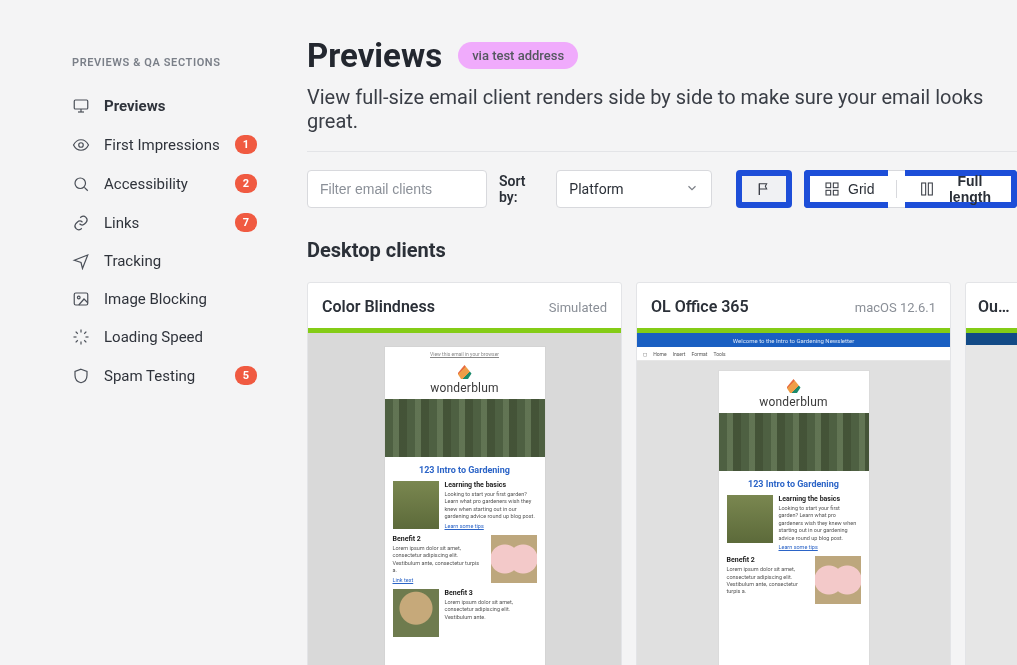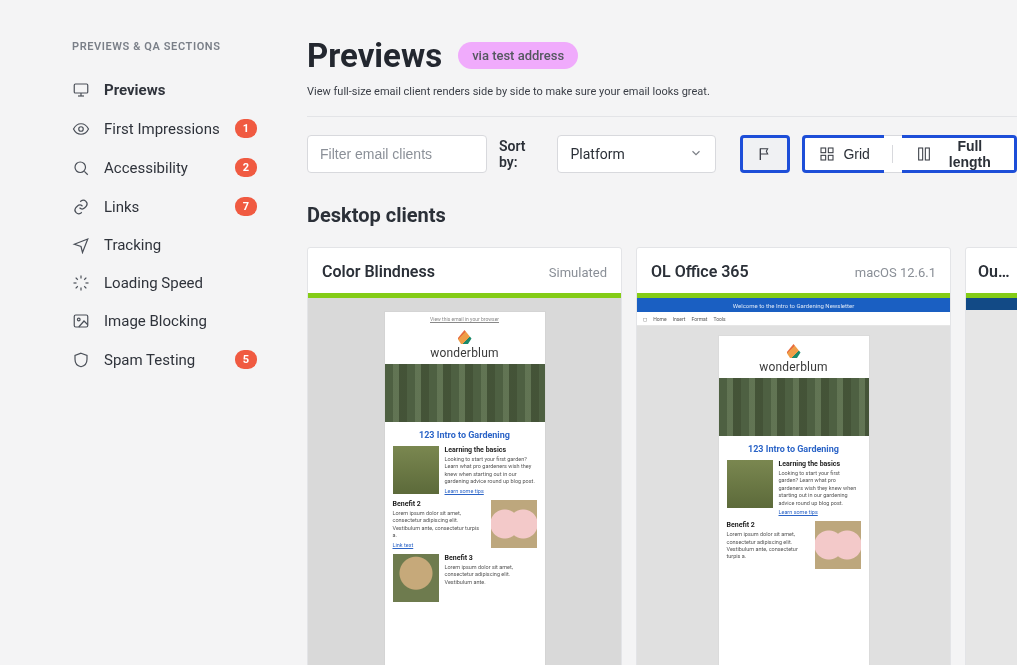--- a/index.html
+++ b/index.html
@@ -19,20 +19,21 @@
   width: 285px;
   padding: 40px 28px 0 72px;
   flex-shrink: 0;
 }
 .sidebar-heading {
   font-size: 11px;
   letter-spacing: 0.6px;
   font-weight: 600;
   color: #7a7f88;
   margin-bottom: 18px;
+  margin-top: 16px;
 }
 .side-list { list-style: none; }
 .side-item {
   display: flex;
   align-items: center;
   gap: 14px;
   padding: 10px 0;
   cursor: pointer;
   font-size: 15px;
   color: #2f333b;
@@ -75,21 +76,21 @@
 }
 .pill {
   background: #f0abfc;
   color: #54585f;
   font-size: 13px;
   font-weight: 500;
   padding: 6px 14px;
   border-radius: 16px;
 }
 .subtitle {
-  font-size: 11px;
+  font-size: 20px;
   color: #3a3e46;
   margin-bottom: 18px;
 }
 .divider { border: none; border-top: 1px solid #e3e4e7; margin-bottom: 18px; }
 
 .controls {
   display: flex;
   align-items: center;
   gap: 12px;
   margin-bottom: 30px;
@@ -122,21 +123,21 @@
 .select-wrap .sel-val { font-size: 14px; flex:1; }
 .select-wrap .chev { color: #7b7f86; }
 .controls-spacer { flex: 1; }
 
 .segmented {
   display: flex;
   align-items: center;
 }
 .seg-btn {
   height: 38px;
-  border: 3px solid #1d4ed8;
+  border: 6px solid #1d4ed8;
   background: #fff;
   display: flex;
   align-items: center;
   gap: 8px;
   padding: 0 14px;
   font-size: 14px;
   color: #2b3038;
   cursor: pointer;
 }
 .seg-btn.flag {
@@ -334,42 +335,42 @@
           <svg viewBox="0 0 24 24">
               <path d="M3 11l18-7-7 18-2-8-9-3z"></path>
             </svg>
         </span>
         <span class="lbl">Tracking</span>
       </li>
 
       <li class="side-item">
         <span class="side-icon">
           <svg viewBox="0 0 24 24">
+              <rect x="3" y="4" width="18" height="16" rx="2"></rect>
+              <circle cx="9" cy="10" r="1.8"></circle>
+              <path d="M21 17l-5-5-7 8"></path>
+            </svg>
+        </span>
+        <span class="lbl">Image Blocking</span>
+      </li>
+
+      <li class="side-item">
+        <span class="side-icon">
+          <svg viewBox="0 0 24 24">
               <line x1="12" y1="2" x2="12" y2="6"></line>
               <line x1="12" y1="18" x2="12" y2="22"></line>
               <line x1="4.9" y1="4.9" x2="7.7" y2="7.7"></line>
               <line x1="16.3" y1="16.3" x2="19.1" y2="19.1"></line>
               <line x1="2" y1="12" x2="6" y2="12"></line>
               <line x1="18" y1="12" x2="22" y2="12"></line>
               <line x1="4.9" y1="19.1" x2="7.7" y2="16.3"></line>
               <line x1="16.3" y1="7.7" x2="19.1" y2="4.9"></line>
             </svg>
         </span>
         <span class="lbl">Loading Speed</span>
-      </li>
-
-      <li class="side-item">
-        <span class="side-icon">
-          <svg viewBox="0 0 24 24">
-              <rect x="3" y="4" width="18" height="16" rx="2"></rect>
-              <circle cx="9" cy="10" r="1.8"></circle>
-              <path d="M21 17l-5-5-7 8"></path>
-            </svg>
-        </span>
-        <span class="lbl">Image Blocking</span>
       </li>
 
       <li class="side-item">
         <span class="side-icon">
           <svg viewBox="0 0 24 24">
               <path d="M12 3l8 3v5c0 5-3.4 9-8 10-4.6-1-8-5-8-10V6l8-3z"></path>
             </svg>
         </span>
         <span class="lbl">Spam Testing</span>
         <span class="badge">5</span>

